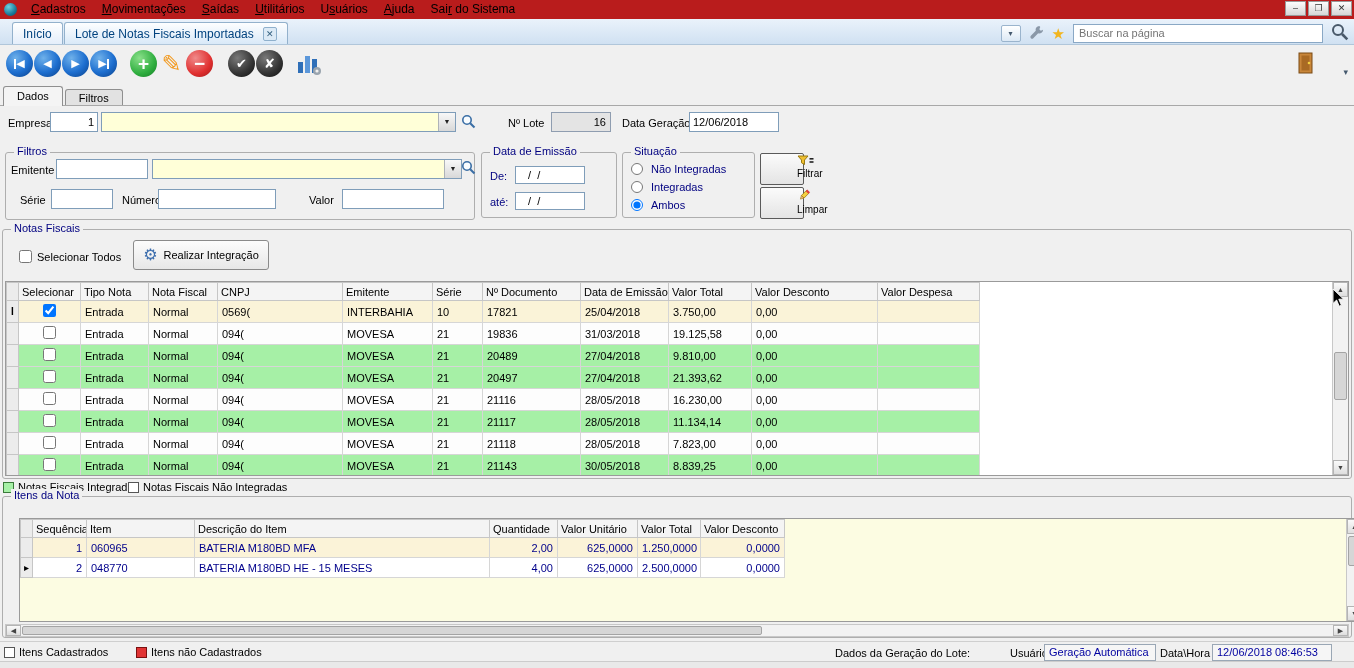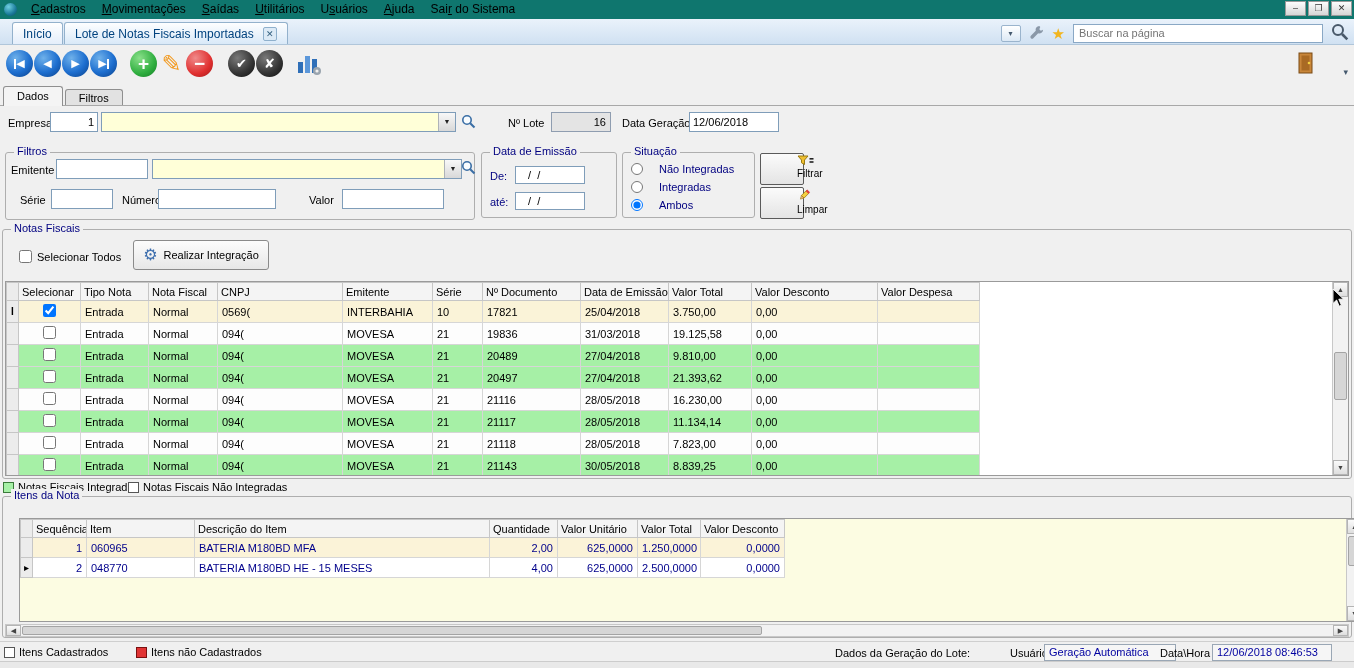--- a/index.html
+++ b/index.html
@@ -1,20 +1,20 @@
 <!DOCTYPE html>
 <html><head>
 <meta charset="utf-8">
 <style>
   * { margin:0; padding:0; box-sizing:border-box; }
   body { font-family:"Liberation Sans","DejaVu Sans",sans-serif; }
   .screen { position:relative; width:1354px; height:668px; background:#f0f0f0; overflow:hidden; font-size:11px; color:#000; }
 
   
-  .menubar { position:absolute; left:0; top:0; width:100%; height:19px; background:#0f766e; display:flex; align-items:center; }
+  .menubar { position:absolute; left:0; top:0; width:100%; height:19px; background:#b91c1c; display:flex; align-items:center; }
   .app-icon { width:13px; height:13px; margin:0 6px 0 4px; border-radius:50%;
     background:radial-gradient(circle at 35% 30%, #6fd0e0, #1a7a9a 60%, #0a4a63); }
   .menu-item { padding:0 8px; font-size:12px; line-height:19px; cursor:default; }
   .win-controls { position:absolute; right:2px; top:1px; display:flex; gap:2px; }
   .win-btn { width:21px; height:15px; border:1px solid #9a9a9a; background:linear-gradient(#fdfdfd,#d6d6d6);
     font-size:9px; line-height:13px; text-align:center; color:#333; }
 
   
   .tabstrip { position:absolute; top:19px; left:0; width:100%; height:26px;
     background:linear-gradient(#eaf2fb,#d0e1f2); border-bottom:1px solid #b0c6da; }
@@ -62,21 +62,21 @@
   .combo { position:absolute; height:20px; border:1px solid #7f9db9; background:#ffffd8; }
   .combo .arrow { position:absolute; right:0; top:0; width:17px; height:100%;
     background:linear-gradient(#f8f8f8,#d8d8d8); border-left:1px solid #aeb2b8; text-align:center;
     font-size:7px; line-height:17px; color:#222; }
   .mag { position:absolute; }
   .gbox { position:absolute; border:1px solid #aeaeae; border-radius:3px; }
   .gbox > .cap { position:absolute; top:-8px; left:8px; background:#f0f0f0; padding:0 3px;
     color:#000080; font-size:11px; white-space:nowrap; }
   .mask { position:absolute; height:18px; border:1px solid #7f9db9; background:#fff; font-size:11px;
     line-height:16px; padding:0 6px; white-space:pre; }
-  .radio-row { position:absolute; display:flex; align-items:center; gap:16px; color:#000080; }
+  .radio-row { position:absolute; display:flex; align-items:center; gap:8px; color:#000080; }
   input[type=checkbox] { width:13px; height:13px; margin:0; }
   input[type=radio] { width:12px; height:12px; margin:0; }
   .sbtn { position:absolute; width:44px; height:32px; border:1px solid #5a5a5a; border-radius:2px;
     background:linear-gradient(#fbfbfb,#e4e4e4); text-align:center; font-size:10px; padding-top:1px;padding-left:36px; }
   .rbtn { position:absolute; left:130px; top:10px; width:136px; height:30px; display:flex; align-items:center;
     justify-content:center; gap:6px; border:1px solid #8a8a8a; border-radius:3px;
     background:linear-gradient(#fcfcfc,#e7e7e7); font-size:11px; }
   .gear { color:#3f6fae; font-size:16px; line-height:16px; }
   .sel-todos { position:absolute; left:16px; top:20px; display:flex; align-items:center; gap:5px; }
 
@@ -552,21 +552,21 @@
     <div class="legend" style="left:4px; top:4px">
       <span class="sq" style="background:#ffffff"></span>
       <span>Itens Cadastrados</span>
     </div>
     <div class="legend" style="left:136px; top:4px">
       <span class="sq" style="background:#e03434; border-color:#7a1010"></span>
       <span>Itens não Cadastrados</span>
     </div>
     <div class="lbl" style="left:835px; top:5px">Dados da Geração do Lote:</div>
     <div class="lbl" style="left:1010px; top:5px">Usuário</div>
-    <div class="fld" style="left:1044px; top:2px; width:132px">Geração Automática</div>
+    <div class="fld" style="left:1044px; top:2px; width:112px">Geração Automática</div>
     <div class="lbl" style="left:1160px; top:5px">Data\Hora</div>
     <div class="fld" style="left:1212px; top:2px; width:120px">12/06/2018 08:46:53</div>
   </div>
   <div class="statusbar"></div>
 
   <div class="cursor">
     <svg width="13" height="20" viewBox="0 0 13 20">
         <path d="M1 1 L1 15.5 L4.6 12 L7.2 18.2 L9.4 17.2 L6.8 11.2 L11.6 11.2 Z" fill="#000" stroke="#fff" stroke-width="0.9"></path>
       </svg>
   </div>

